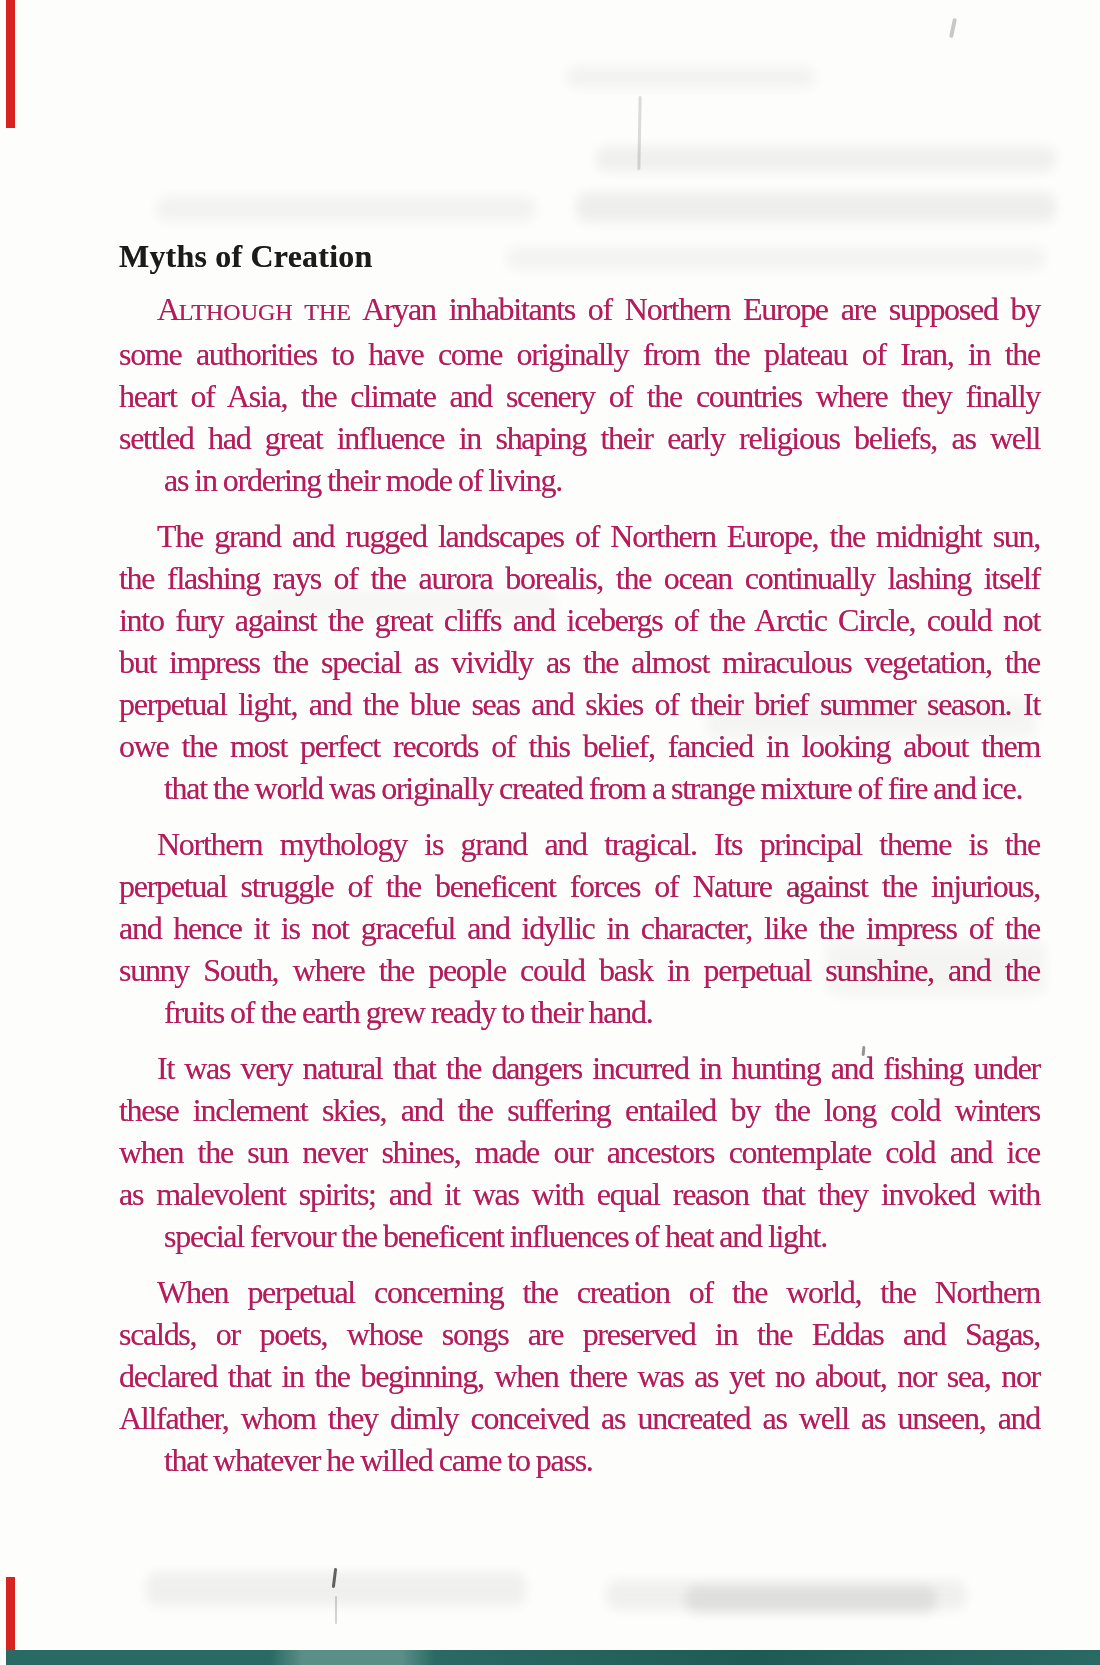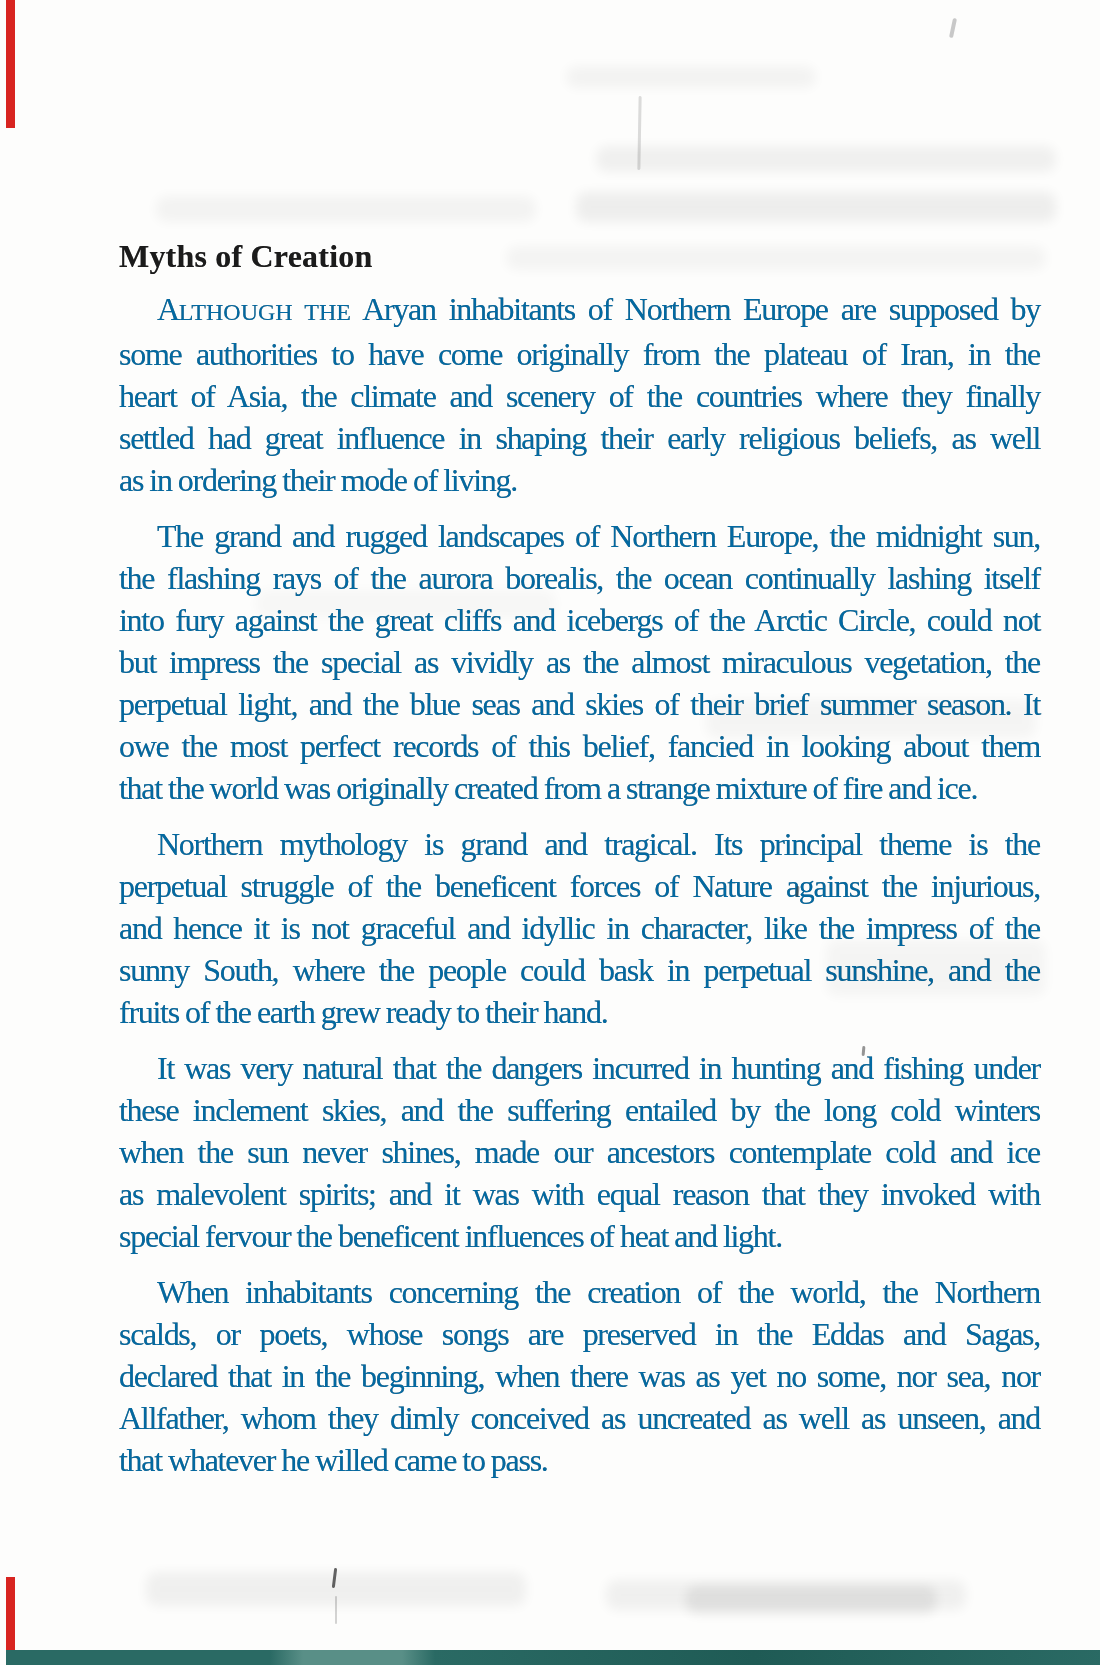--- a/index.html
+++ b/index.html
@@ -31,32 +31,32 @@
     text-shadow: 0 0 0.6px rgba(20,20,20,0.55);
   }
   .text-block {
     position: absolute;
     left: 113px;
     top: 288px;
     width: 921px;
     font-size: 32px;
     letter-spacing: -0.04em;
     word-spacing: -0.5px;
-    color: #0369a1;
+    color: #be185d;
     text-shadow: 0 0 0.6px rgba(25,25,25,0.5);
   }
   .paragraph { margin: 14px 0 0 0; }
   .paragraph:first-child { margin-top: 0; }
   .line {
     line-height: 42px;
     text-align: justify;
     text-align-last: justify;
   }
   .line.first { text-indent: 38px; }
-  .line.last { text-align-last: left; }
+  .line.last { text-align-last: left; margin-left: 45px; }
   .lead-caps { font-size: 0.75em; letter-spacing: 0; }
 
   
   .red-strip {
     position: absolute;
     left: 0;
     width: 9px;
     background: var(--red-edge, #d82420);
   }
   .red-strip.top { top: 0; height: 128px; }
@@ -115,23 +115,23 @@
         <div class="line last">fruits of the earth grew ready to their hand.</div>
       </div>
       <div class="paragraph">
         <div class="line first">It was very natural that the dangers incurred in hunting and fishing under</div>
         <div class="line">these inclement skies, and the suffering entailed by the long cold winters</div>
         <div class="line">when the sun never shines, made our ancestors contemplate cold and ice</div>
         <div class="line">as malevolent spirits; and it was with equal reason that they invoked with</div>
         <div class="line last">special fervour the beneficent influences of heat and light.</div>
       </div>
       <div class="paragraph">
-        <div class="line first">When inhabitants concerning the creation of the world, the Northern</div>
+        <div class="line first">When perpetual concerning the creation of the world, the Northern</div>
         <div class="line">scalds, or poets, whose songs are preserved in the Eddas and Sagas,</div>
-        <div class="line">declared that in the beginning, when there was as yet no some, nor sea, nor</div>
+        <div class="line">declared that in the beginning, when there was as yet no about, nor sea, nor</div>
         <div class="line">Allfather, whom they dimly conceived as uncreated as well as unseen, and</div>
         <div class="line last">that whatever he willed came to pass.</div>
       </div>
     </div>
 
   <div class="red-strip top"></div>
   <div class="red-strip bottom"></div>
   <div class="teal-bar"></div>
 
   <div class="mark" style="left:327px; top:1568px; width:3px; height:20px; opacity:.8; transform:rotate(7deg);"></div>

